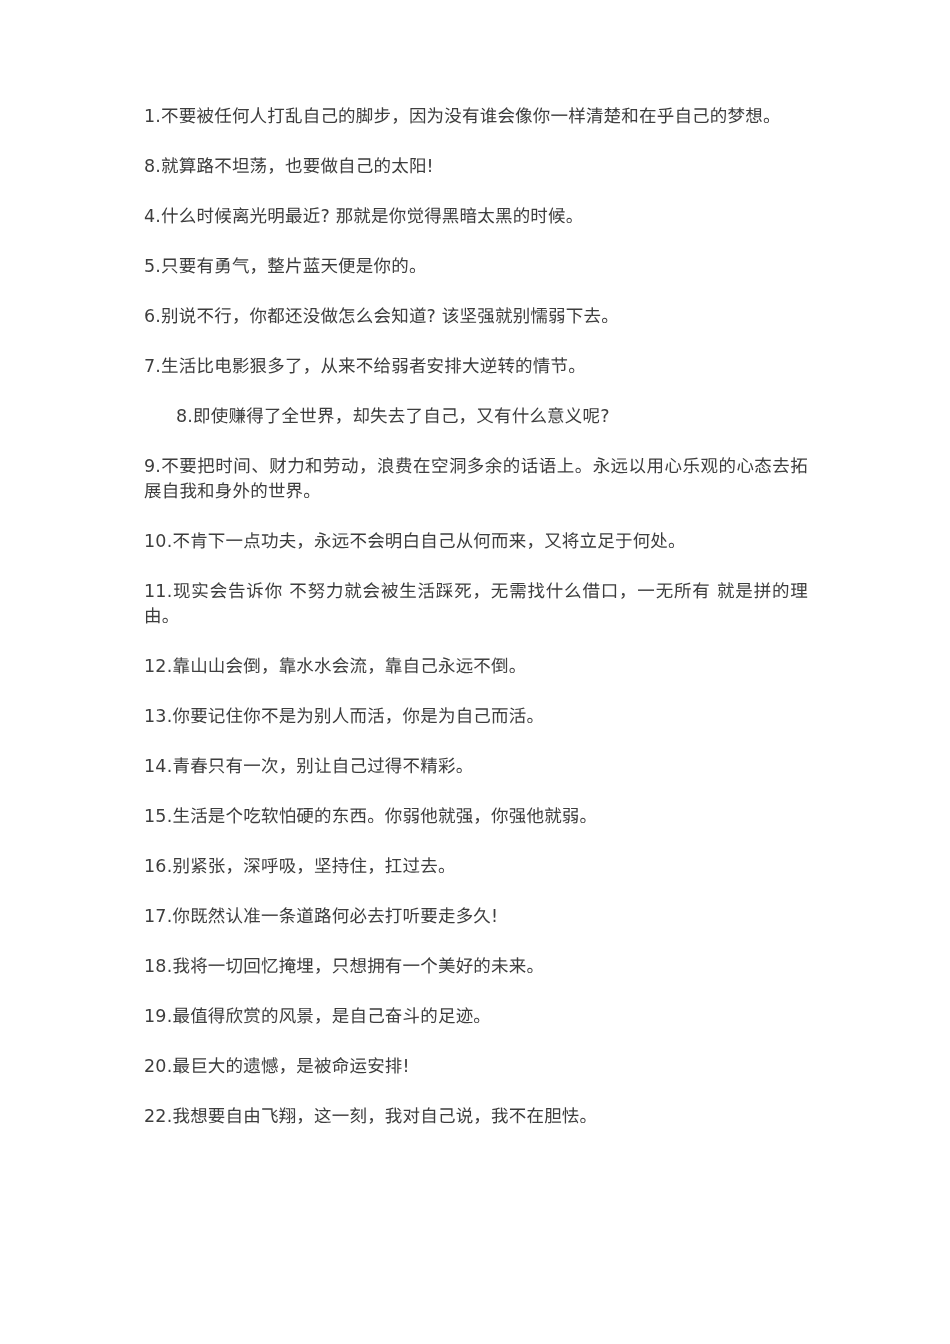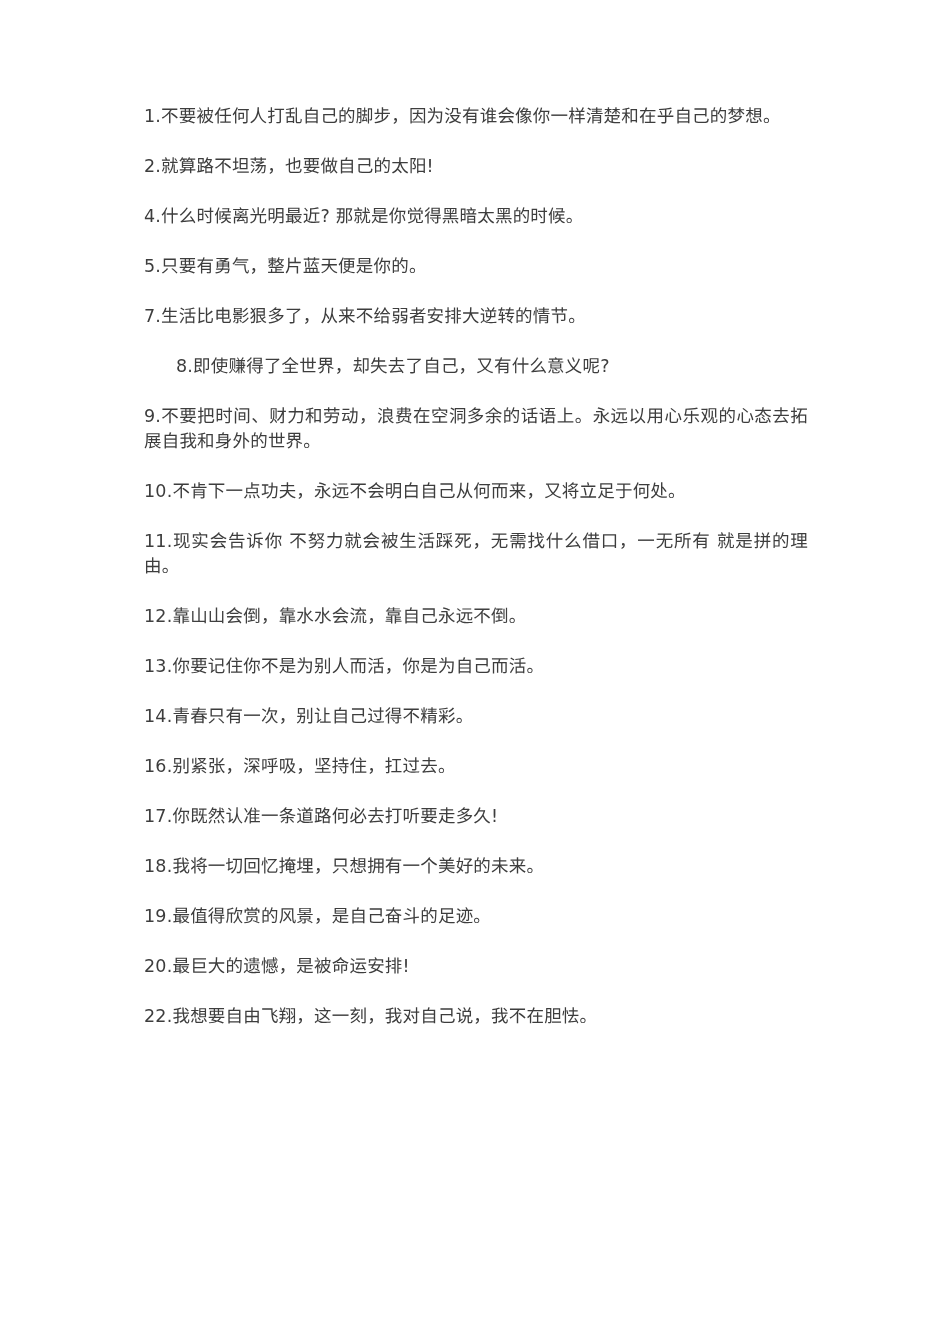--- a/index.html
+++ b/index.html
@@ -42,31 +42,33 @@
     word-break: break-all;
     white-space: pre-wrap;
   }
 </style>
 </head>
 <body>
 
 <div class="page" style="background: rgb(255, 255, 255);">
   <ul class="quote-list">
       <li class="quote-item" style="color: rgb(61, 61, 61);">1.不要被任何人打乱自己的脚步，因为没有谁会像你一样清楚和在乎自己的梦想。</li>
-      <li class="quote-item" style="color: rgb(61, 61, 61);">2.就算路不坦荡，也要做自己的太阳!</li>
+      <li class="quote-item" style="color: rgb(61, 61, 61);">8.就算路不坦荡，也要做自己的太阳!</li>
       <li class="quote-item" style="color: rgb(61, 61, 61);">4.什么时候离光明最近? 那就是你觉得黑暗太黑的时候。</li>
       <li class="quote-item" style="color: rgb(61, 61, 61);">5.只要有勇气，整片蓝天便是你的。</li>
+      <li class="quote-item" style="color: rgb(61, 61, 61);">6.别说不行，你都还没做怎么会知道? 该坚强就别懦弱下去。</li>
       <li class="quote-item" style="color: rgb(61, 61, 61);">7.生活比电影狠多了，从来不给弱者安排大逆转的情节。</li>
       <li class="quote-item" style="color: rgb(61, 61, 61); margin-left: 32px;">8.即使赚得了全世界，却失去了自己，又有什么意义呢?</li>
       <li class="quote-item" style="color: rgb(61, 61, 61);">9.不要把时间、财力和劳动，浪费在空洞多余的话语上。永远以用心乐观的心态去拓展自我和身外的世界。</li>
       <li class="quote-item" style="color: rgb(61, 61, 61);">10.不肯下一点功夫，永远不会明白自己从何而来，又将立足于何处。</li>
       <li class="quote-item" style="color: rgb(61, 61, 61);">11.现实会告诉你 不努力就会被生活踩死，无需找什么借口，一无所有 就是拼的理由。</li>
       <li class="quote-item" style="color: #404040;">12.靠山山会倒，靠水水会流，靠自己永远不倒。</li>
       <li class="quote-item" style="color: rgb(61, 61, 61);">13.你要记住你不是为别人而活，你是为自己而活。</li>
       <li class="quote-item" style="color: rgb(61, 61, 61);">14.青春只有一次，别让自己过得不精彩。</li>
+      <li class="quote-item" style="color: rgb(61, 61, 61);">15.生活是个吃软怕硬的东西。你弱他就强，你强他就弱。</li>
       <li class="quote-item" style="color: rgb(61, 61, 61);">16.别紧张，深呼吸，坚持住，扛过去。</li>
       <li class="quote-item" style="color: rgb(61, 61, 61);">17.你既然认准一条道路何必去打听要走多久!</li>
       <li class="quote-item" style="color: rgb(61, 61, 61);">18.我将一切回忆掩埋，只想拥有一个美好的未来。</li>
       <li class="quote-item" style="color: rgb(61, 61, 61);">19.最值得欣赏的风景，是自己奋斗的足迹。</li>
       <li class="quote-item" style="color: rgb(61, 61, 61);">20.最巨大的遗憾，是被命运安排!</li>
       <li class="quote-item" style="color: rgb(61, 61, 61);">22.我想要自由飞翔，这一刻，我对自己说，我不在胆怯。</li>
     </ul>
 </div>
 
 </body></html>

